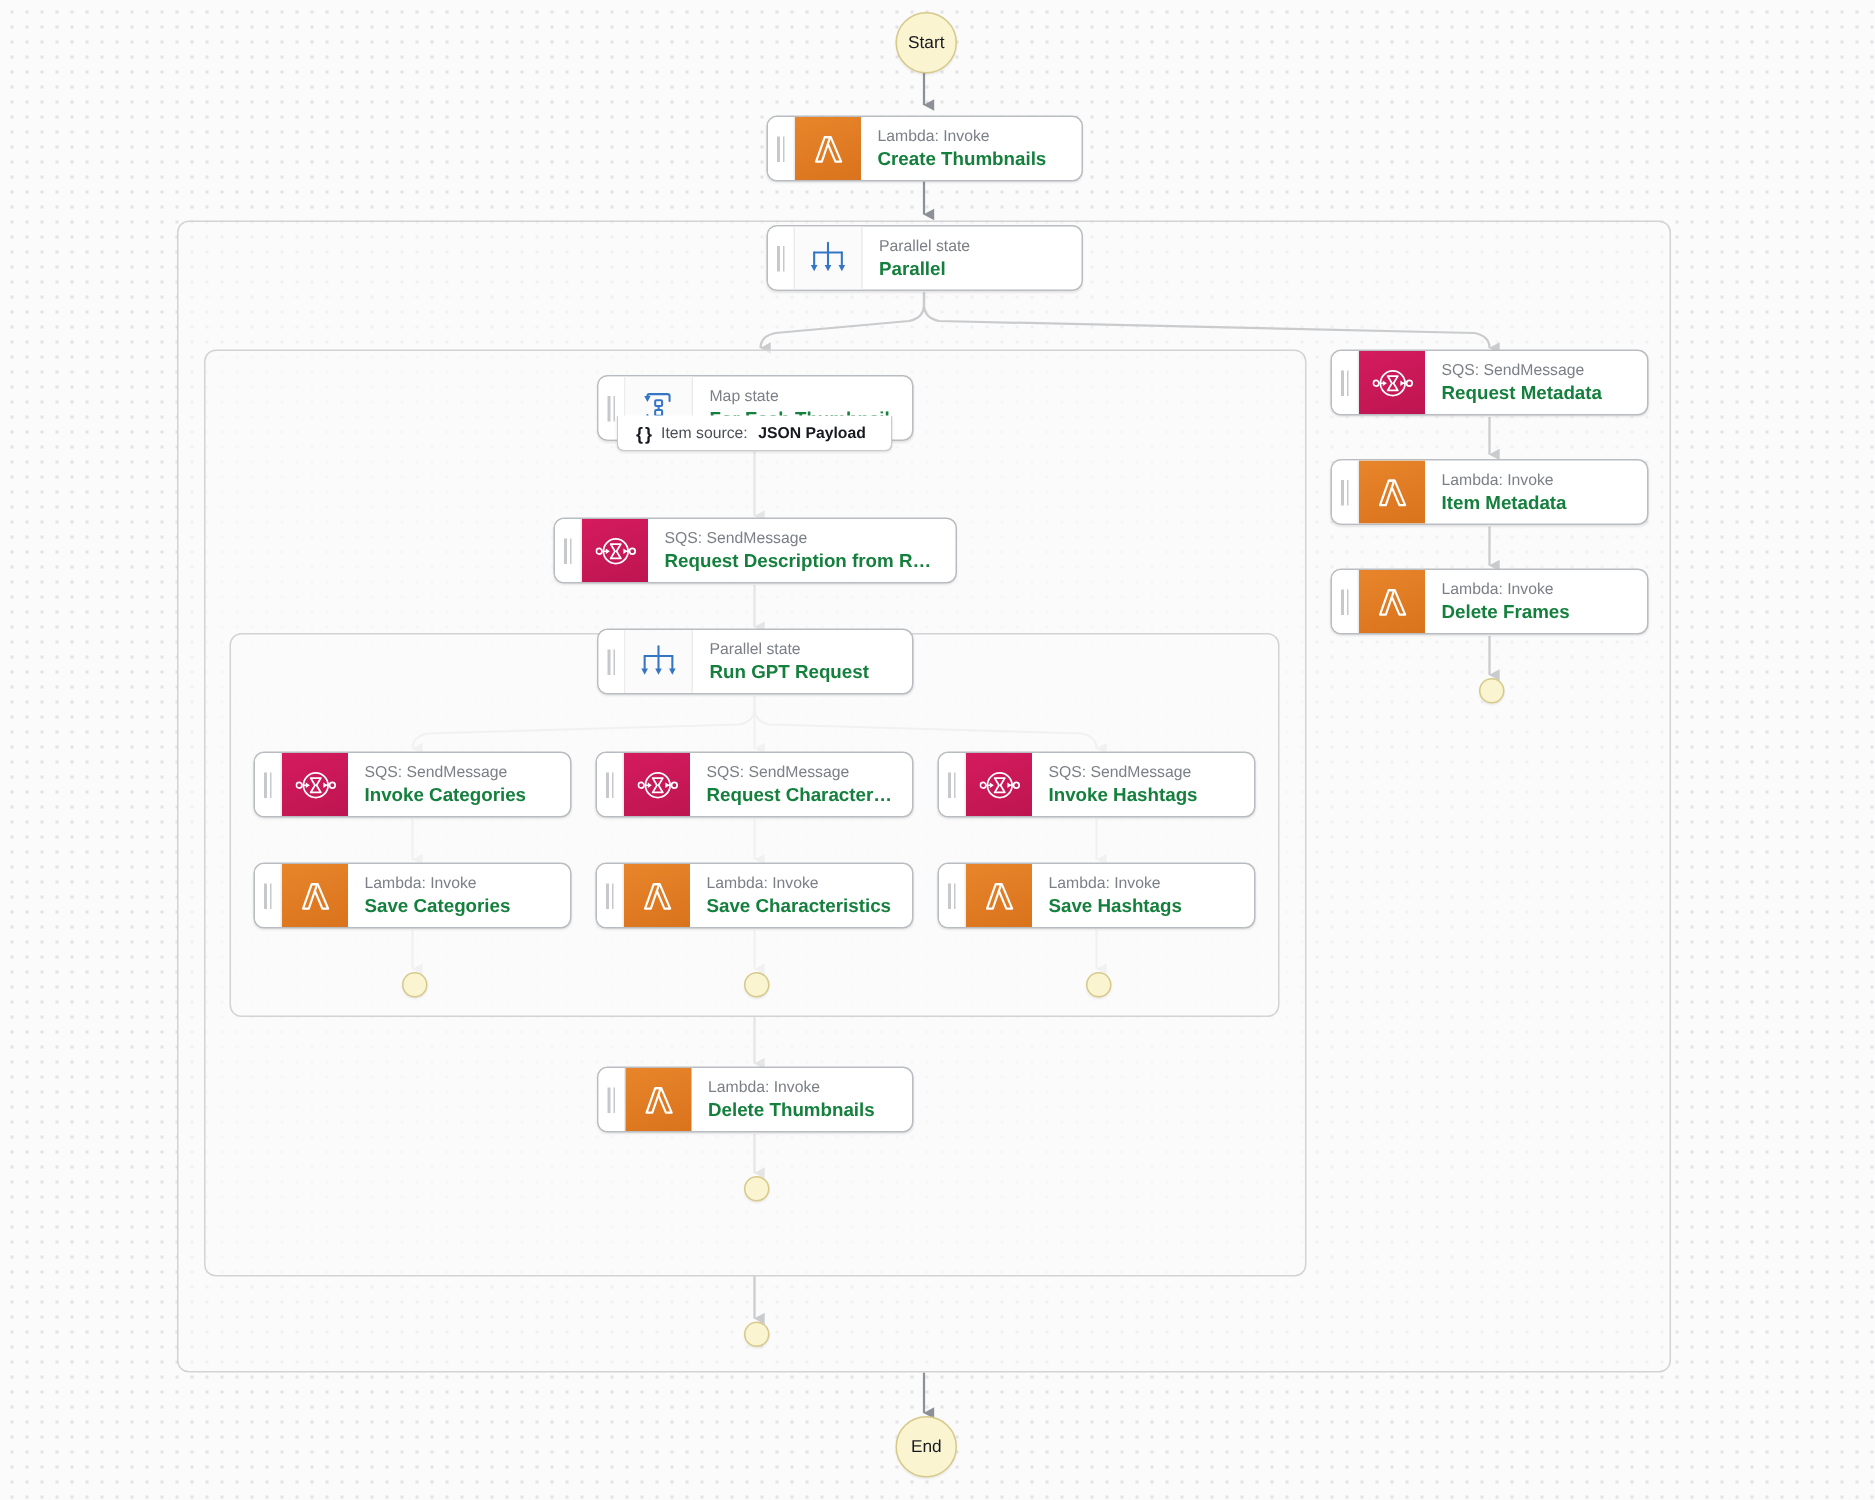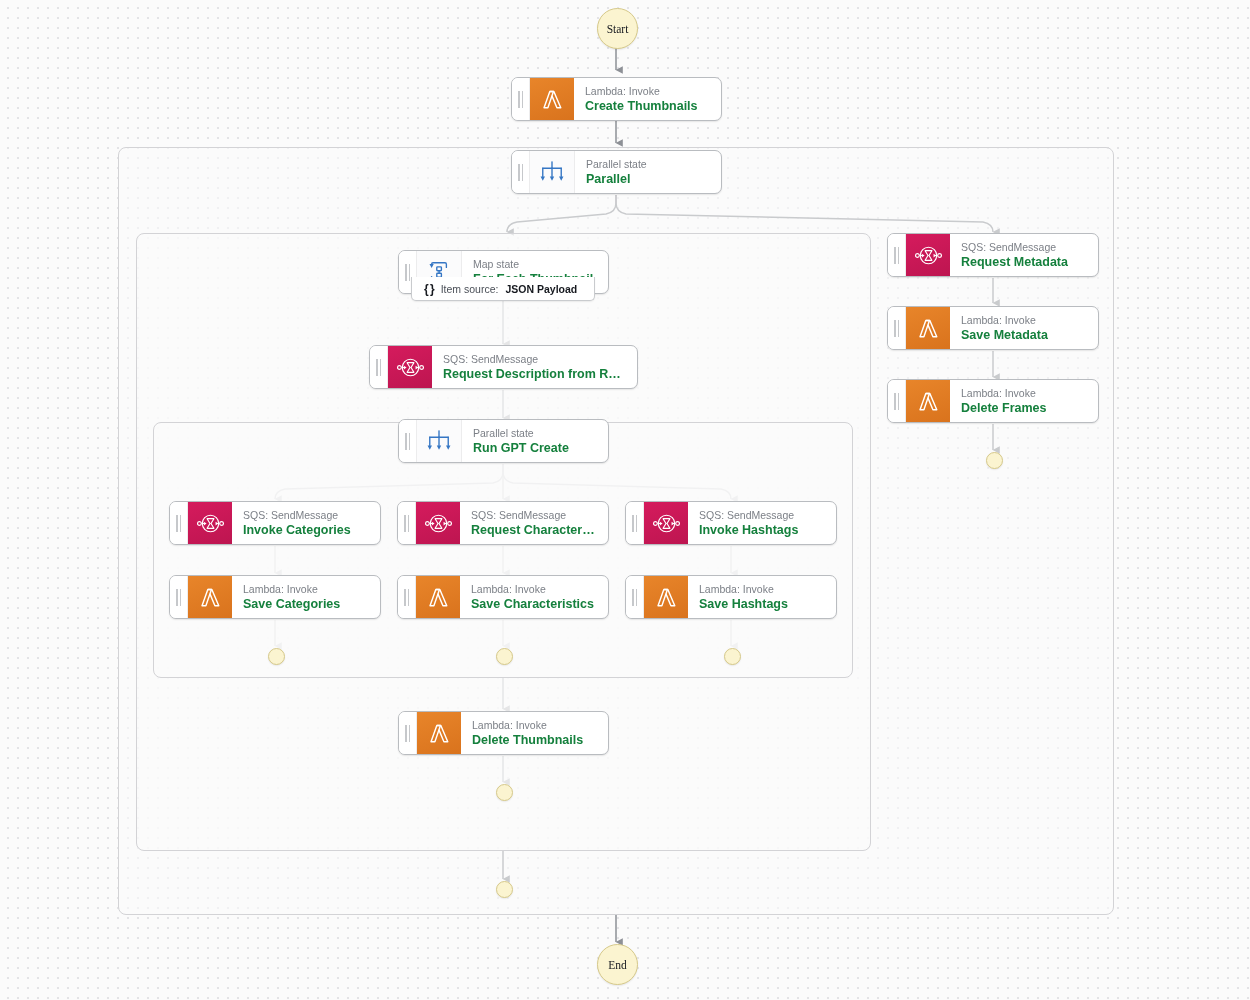--- a/index.html
+++ b/index.html
@@ -87,21 +87,20 @@
   .itemsrc .brace{font-weight:bold;color:#16191f;font-size:12px;letter-spacing:-1px;}
   .itemsrc b{color:#16191f;font-weight:bold;}
 
   
   .bigcirc{
     position:absolute;width:39px;height:39px;border-radius:50%;
     background:#fbf4d0;border:1px solid #d6c98a;
     display:flex;align-items:center;justify-content:center;
     font-size:11.5px;color:#16191f;
     box-shadow:0 1px 1.5px rgba(0,0,0,0.08);
-    font-family:Liberation Serif, serif;
   }
   .dot{
     position:absolute;width:15px;height:15px;border-radius:50%;
     background:#fbf4d0;border:1px solid #d6c98a;
     box-shadow:0 1px 1.5px rgba(0,0,0,0.08);
   }
 </style>
 </head>
 <body>
 
@@ -287,21 +286,21 @@
         </g>
         <g fill="#3576c4">
           <path d="M1.6,18 L6.4,18 L4,22.6 Z"></path>
           <path d="M11.6,18 L16.4,18 L14,22.6 Z"></path>
           <path d="M21.6,18 L26.4,18 L24,22.6 Z"></path>
         </g>
       </svg>
     </span>
     <span class="labels">
       <span class="sub">Parallel state</span>
-      <span class="ttl">Run GPT Create</span>
+      <span class="ttl">Run GPT Request</span>
     </span>
   </div>
 
   <div class="node" style="left:169px;top:501px;width:212px;">
     <span class="grip">
         <i></i>
         <i></i>
       </span>
     <span class="ibox sqs">
       <svg width="27" height="25" viewBox="0 0 30 28">
@@ -476,21 +475,21 @@
         <i></i>
       </span>
     <span class="ibox lambda">
       <svg width="25" height="25" viewBox="0 0 26 26">
         <path d="M4.2,21.6 L10.2,4.6 L14.0,4.6 L8.2,21.6 Z" fill="none" stroke="#fff" stroke-width="1.5" stroke-linejoin="round"></path>
         <path d="M12.3,9.0 L17.6,21.6 L21.6,21.6 L14.4,4.6 L10.2,4.6" fill="none" stroke="#fff" stroke-width="1.5" stroke-linejoin="round"></path>
       </svg>
     </span>
     <span class="labels">
       <span class="sub">Lambda: Invoke</span>
-      <span class="ttl">Save Metadata</span>
+      <span class="ttl">Item Metadata</span>
     </span>
   </div>
 
   <div class="node" style="left:887px;top:379px;width:212px;">
     <span class="grip">
         <i></i>
         <i></i>
       </span>
     <span class="ibox lambda">
       <svg width="25" height="25" viewBox="0 0 26 26">

